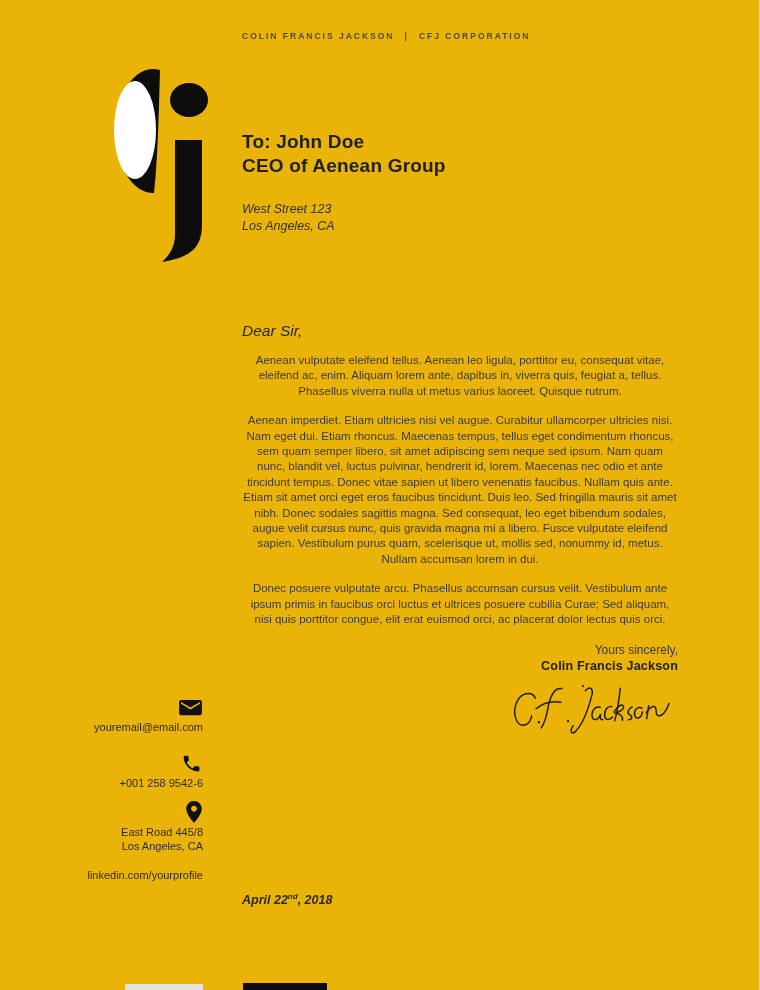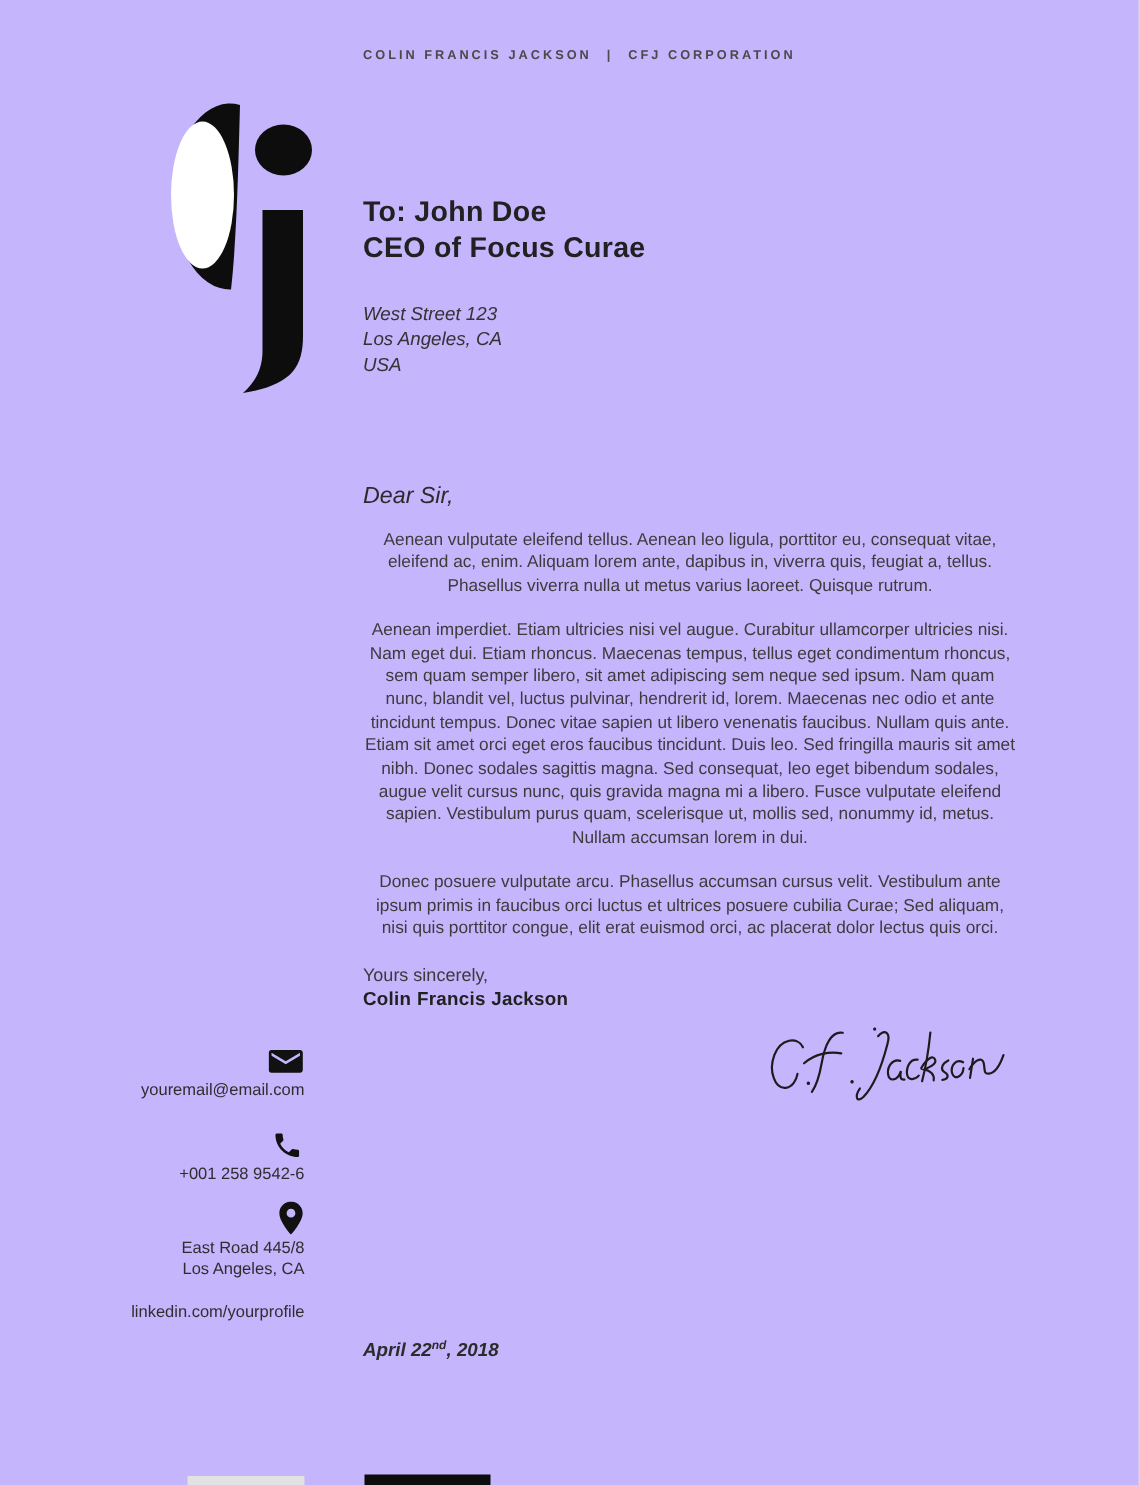--- a/index.html
+++ b/index.html
@@ -1,21 +1,21 @@
 <!DOCTYPE html>
 <html><head>
 <meta charset="utf-8">
 <style>
   * { margin: 0; padding: 0; box-sizing: border-box; }
   html, body { background: #f2f2f2; }
   .page {
     position: relative;
     width: 760px;
     height: 990px;
-    background: #c4b5fd;
+    background: #eab308;
     font-family: "Liberation Sans", sans-serif;
     color: #3c3c3c;
     overflow: hidden;
     border-right: 1px solid #d9d9d9;
   }
 
   
   .brand-line {
     position: absolute;
     left: 242px;
@@ -62,21 +62,21 @@
     color: #2b2b2b;
     margin-bottom: 13px;
   }
   .letter p.body-par {
     font-size: 11.5px;
     line-height: 15.4px;
     color: #3c3c3c;
     margin-bottom: 14px;
     text-align: center;
   }
-  .closing { margin-top: 2px; }
+  .closing { text-align: right; margin-top: 2px; }
   .closing .c-line1 { font-size: 12px; color: #3a3a3a; line-height: 16px; }
   .closing .c-line2 { font-size: 12.5px; font-weight: 700; color: #212121; line-height: 16px; letter-spacing: 0.2px; }
   .signature-wrap { margin-top: 4px; text-align: right; padding-right: 6px; }
 
   
   .contact-item {
     position: absolute;
     right: 556px;
     width: 170px;
     text-align: right;
@@ -144,25 +144,24 @@
       <ellipse cx="45" cy="64" rx="21" ry="49" fill="#ffffff"></ellipse>
 
       <ellipse cx="99" cy="34" rx="19" ry="17" fill="#0d0d0d"></ellipse>
 
       <path d="M 85,74 L 112,74 L 112,158 C 112,180 103,191 72,196 C 81,188 85,179 85,168 Z" fill="#0d0d0d"></path>
     </svg>
   </div>
 
   <div class="recipient">
     <div class="r-line">To: John Doe</div>
-    <div class="r-line">CEO of Focus Curae</div>
+    <div class="r-line">CEO of Aenean Group</div>
     <div class="r-address">
       <div>West Street 123</div>
       <div>Los Angeles, CA</div>
-      <div>USA</div>
     </div>
   </div>
 
   <div class="letter">
     <div class="salutation">Dear Sir,</div>
     <p class="body-par">Aenean vulputate eleifend tellus. Aenean leo ligula, porttitor eu, consequat vitae, eleifend ac, enim. Aliquam lorem ante, dapibus in, viverra quis, feugiat a, tellus. Phasellus viverra nulla ut metus varius laoreet. Quisque rutrum.</p>
     <p class="body-par">Aenean imperdiet. Etiam ultricies nisi vel augue. Curabitur ullamcorper ultricies nisi. Nam eget dui. Etiam rhoncus. Maecenas tempus, tellus eget condimentum rhoncus, sem quam semper libero, sit amet adipiscing sem neque sed ipsum. Nam quam nunc, blandit vel, luctus pulvinar, hendrerit id, lorem. Maecenas nec odio et ante tincidunt tempus. Donec vitae sapien ut libero venenatis faucibus. Nullam quis ante. Etiam sit amet orci eget eros faucibus tincidunt. Duis leo. Sed fringilla mauris sit amet nibh. Donec sodales sagittis magna. Sed consequat, leo eget bibendum sodales, augue velit cursus nunc, quis gravida magna mi a libero. Fusce vulputate eleifend sapien. Vestibulum purus quam, scelerisque ut, mollis sed, nonummy id, metus. Nullam accumsan lorem in dui.</p>
     <p class="body-par">Donec posuere vulputate arcu. Phasellus accumsan cursus velit. Vestibulum ante ipsum primis in faucibus orci luctus et ultrices posuere cubilia Curae; Sed aliquam, nisi quis porttitor congue, elit erat euismod orci, ac placerat dolor lectus quis orci.</p>
 
     <div class="closing">

